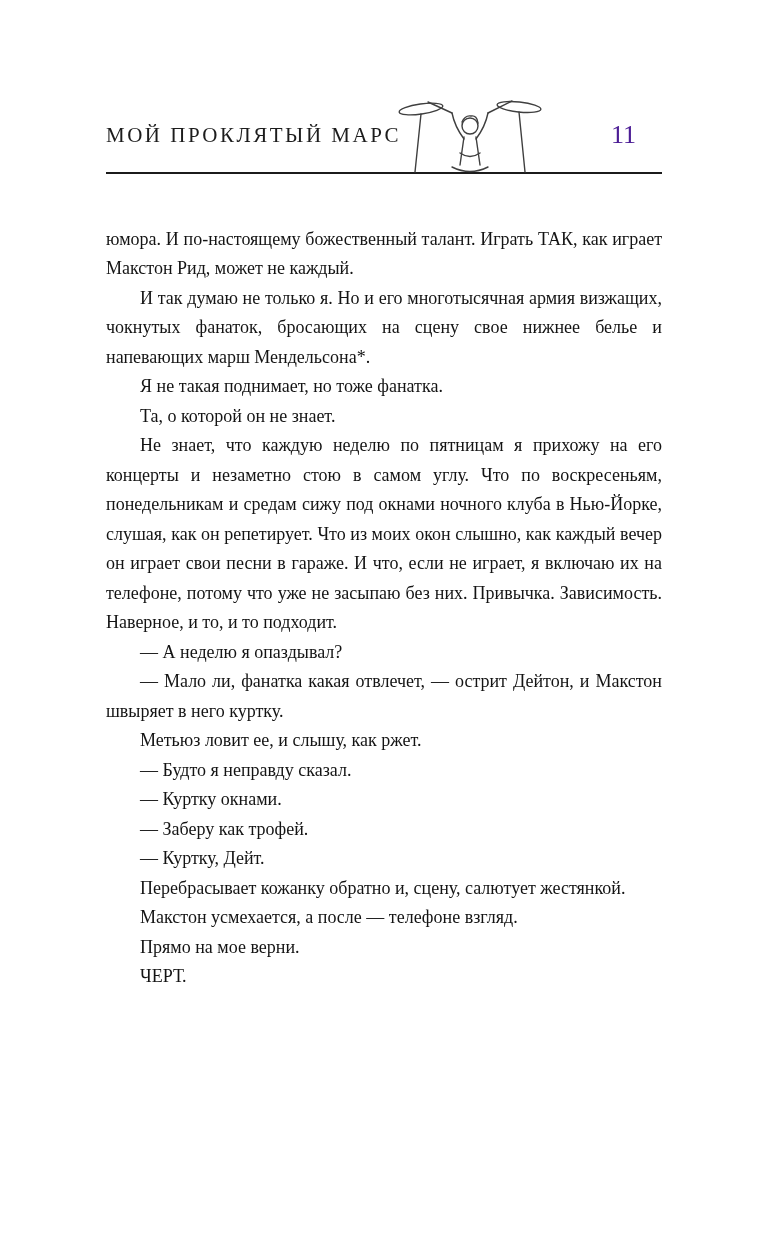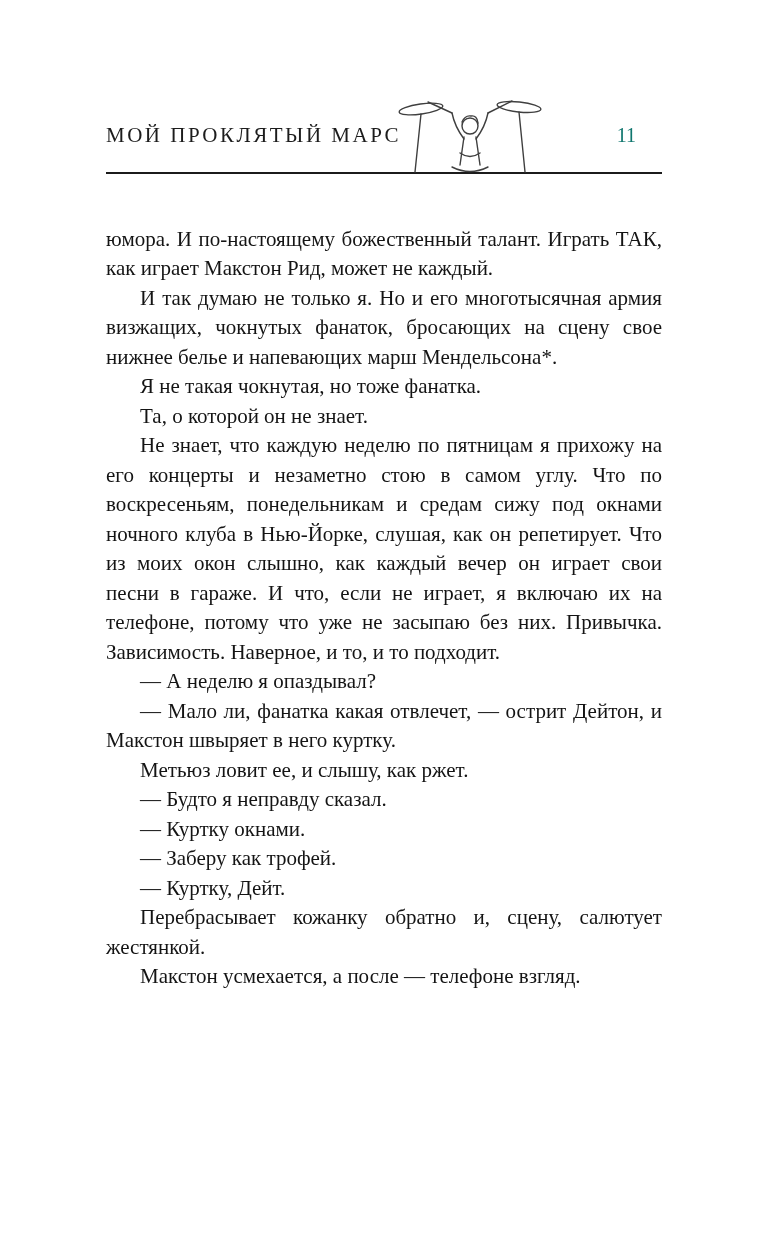--- a/index.html
+++ b/index.html
@@ -21,23 +21,23 @@
     justify-content: space-between;
     align-items: center;
   }
   .running-title {
     font-size: 21px;
     letter-spacing: 2.5px;
     color: #1c1c1c;
     white-space: nowrap;
   }
   .page-number {
-    font-size: 20px;
+    font-size: 26px;
     padding-right: 26px;
-    color: #0f766e;
+    color: #4c1d95;
   }
   .illustration {
     position: absolute;
     left: 288px;
     bottom: -1px;
     width: 152px;
     height: 78px;
   }
   .illustration path,
   .illustration line,
@@ -50,21 +50,21 @@
     stroke-linejoin: round;
   }
   .header-rule {
     border: none;
     height: 1.6px;
     background: #1b1b1b;
     margin: 0;
   }
   .body-text {
     margin-top: 51px;
-    font-size: 21px;
+    font-size: 18px;
     line-height: 29.5px;
     text-align: justify;
   }
   .body-text p { text-indent: 34px; }
   .body-text p.noindent { text-indent: 0; }
   .footnote { margin-top: 26px; }
   .footnote-rule {
     border: none;
     height: 1.2px;
     background: #2a2a2a;
@@ -114,21 +114,21 @@
     </svg>
 
     <div class="page-number">11</div>
   </div>
 
   <hr class="header-rule">
 
   <div class="body-text">
     <p class="noindent">юмора. И по-настоящему божественный талант. Играть ТАК, как играет Макстон Рид, может не каждый.</p>
     <p>И так думаю не только я. Но и его многотысячная армия визжащих, чокнутых фанаток, бросающих на сцену свое нижнее белье и напевающих марш Мендельсона*.</p>
-    <p>Я не такая чокнутая, но тоже фанатка.</p>
+    <p>Я не такая поднимает, но тоже фанатка.</p>
     <p>Та, о которой он не знает.</p>
     <p>Не знает, что каждую неделю по пятницам я прихожу на его концерты и незаметно стою в самом углу. Что по воскресеньям, понедельникам и средам сижу под окнами ночного клуба в Нью-Йорке, слушая, как он репетирует. Что из моих окон слышно, как каждый вечер он играет свои песни в гараже. И что, если не играет, я включаю их на телефоне, потому что уже не засыпаю без них. Привычка. Зависимость. Наверное, и то, и то подходит.</p>
     <p>— А неделю я опаздывал?</p>
     <p>— Мало ли, фанатка какая отвлечет, — острит Дейтон, и Макстон швыряет в него куртку.</p>
     <p>Метьюз ловит ее, и слышу, как ржет.</p>
     <p>— Будто я неправду сказал.</p>
     <p>— Куртку окнами.</p>
     <p>— Заберу как трофей.</p>
     <p>— Куртку, Дейт.</p>
     <p>Перебрасывает кожанку обратно и, сцену, салютует жестянкой.</p>

